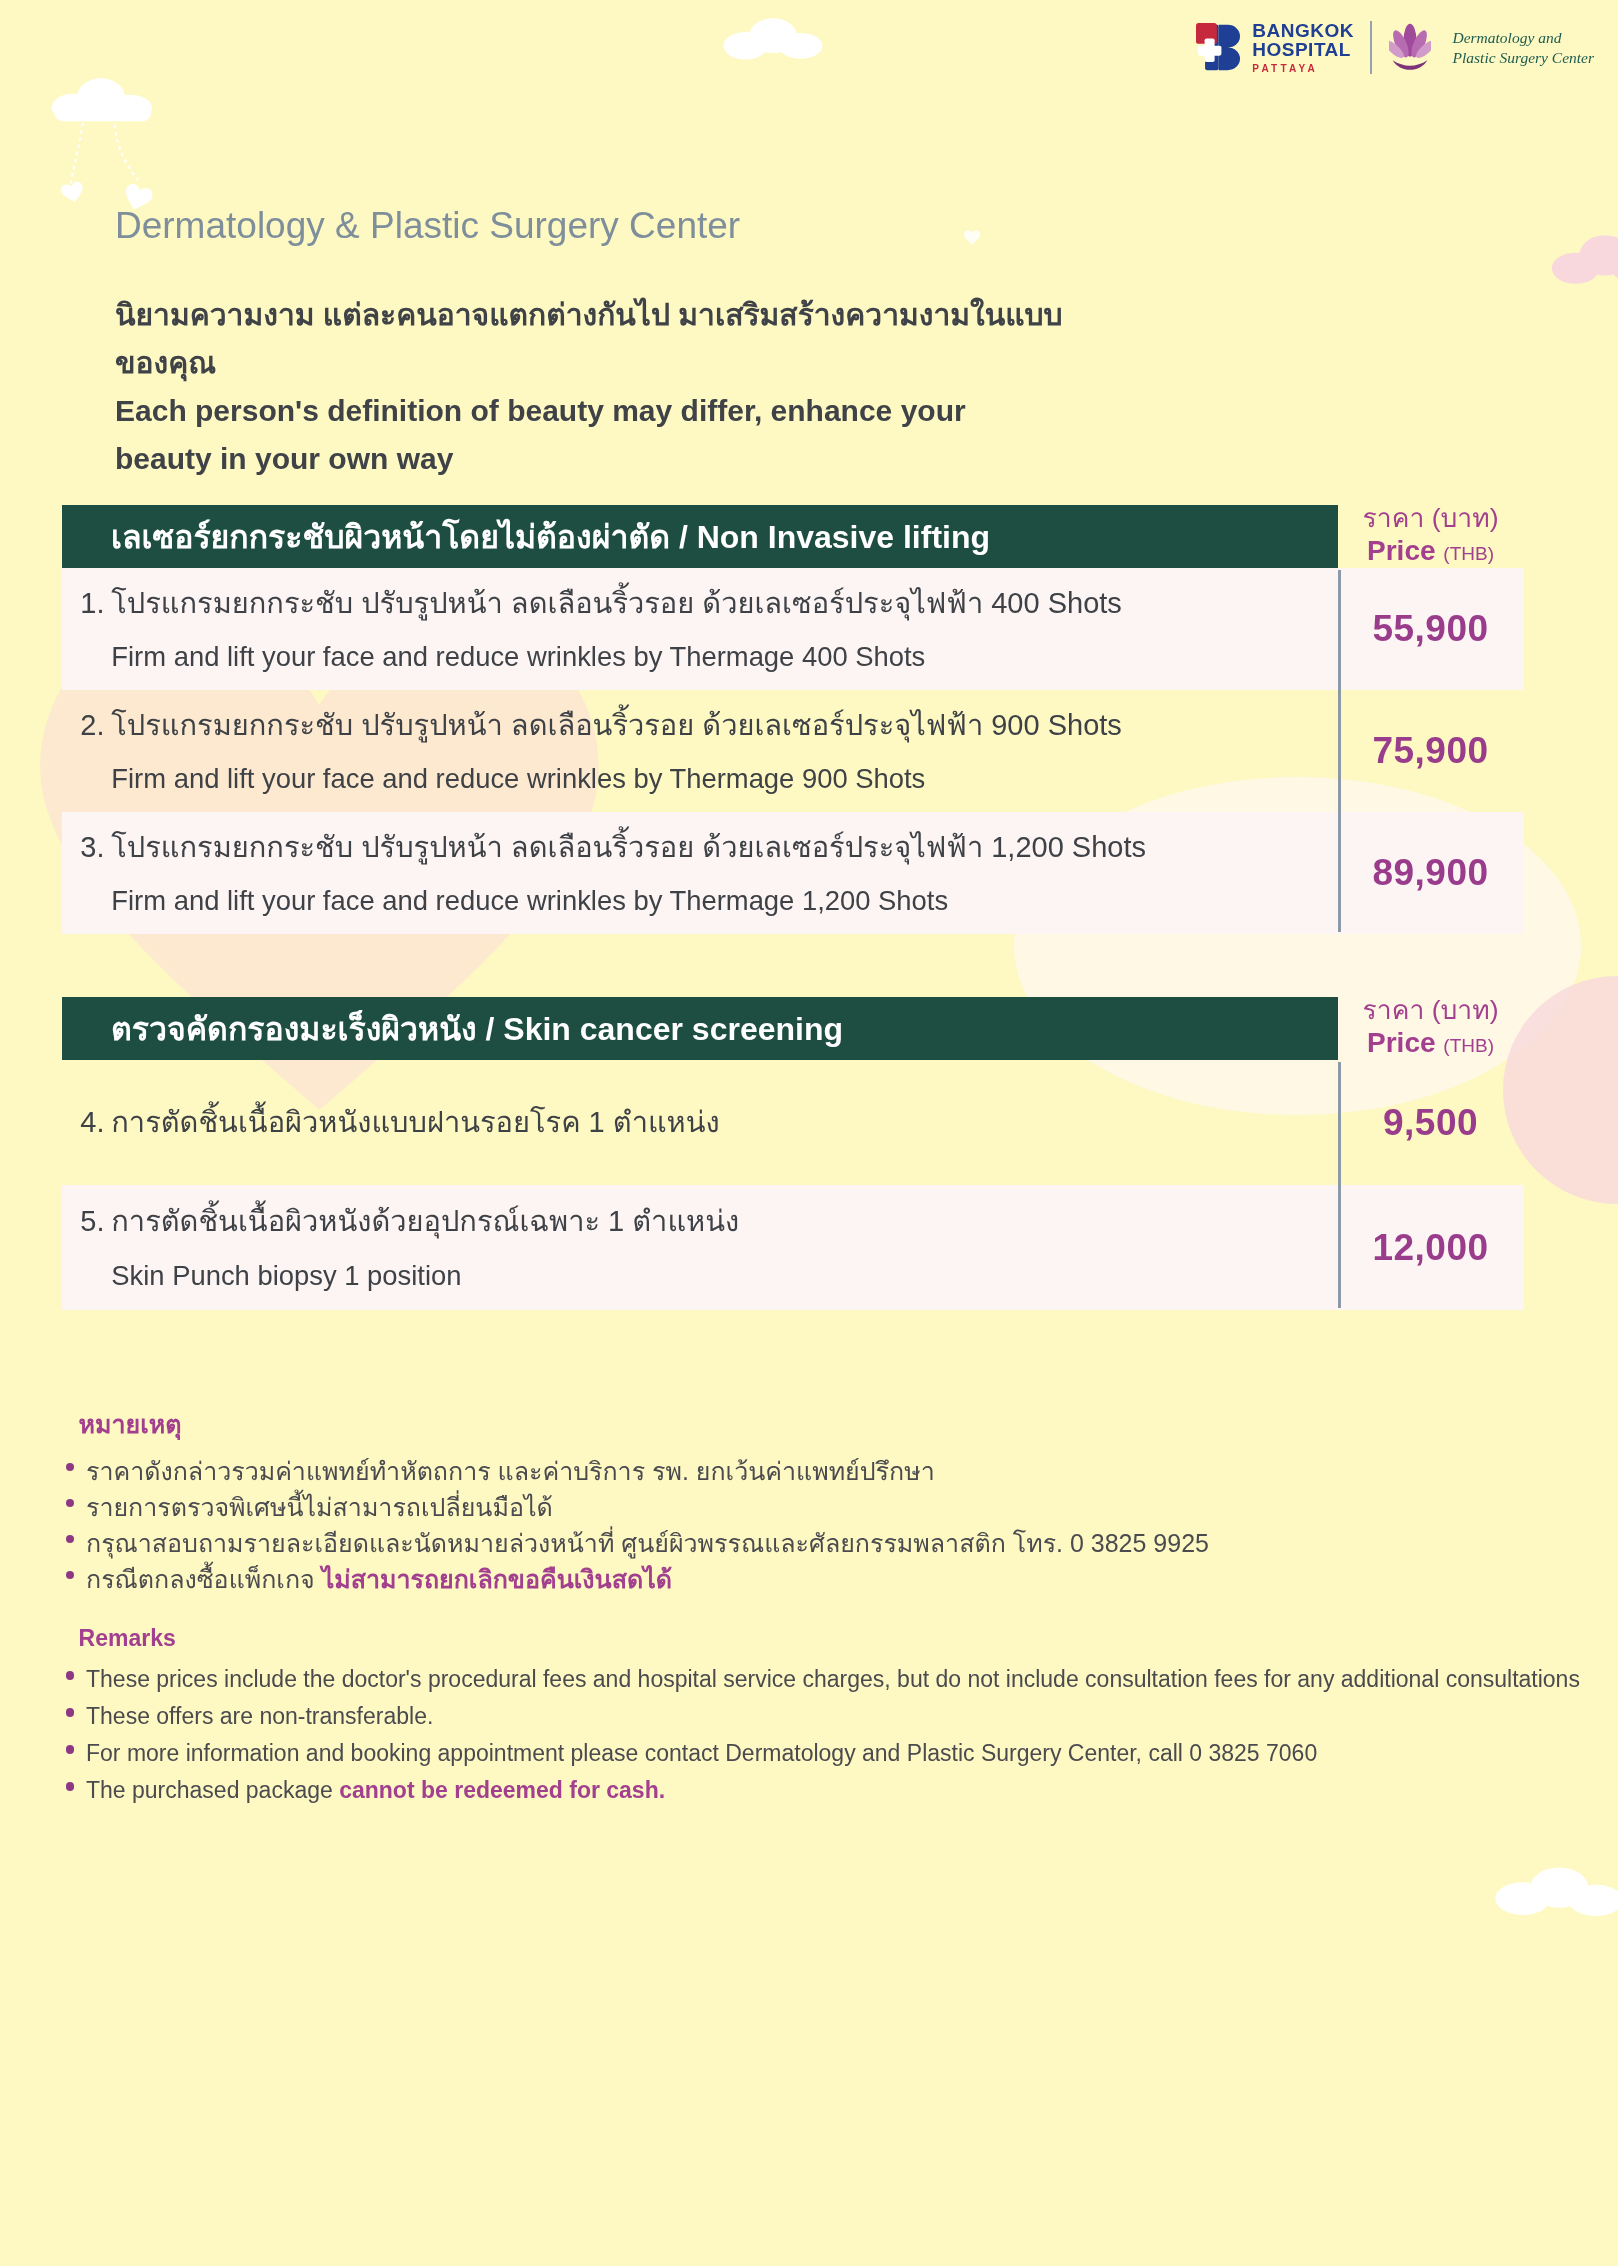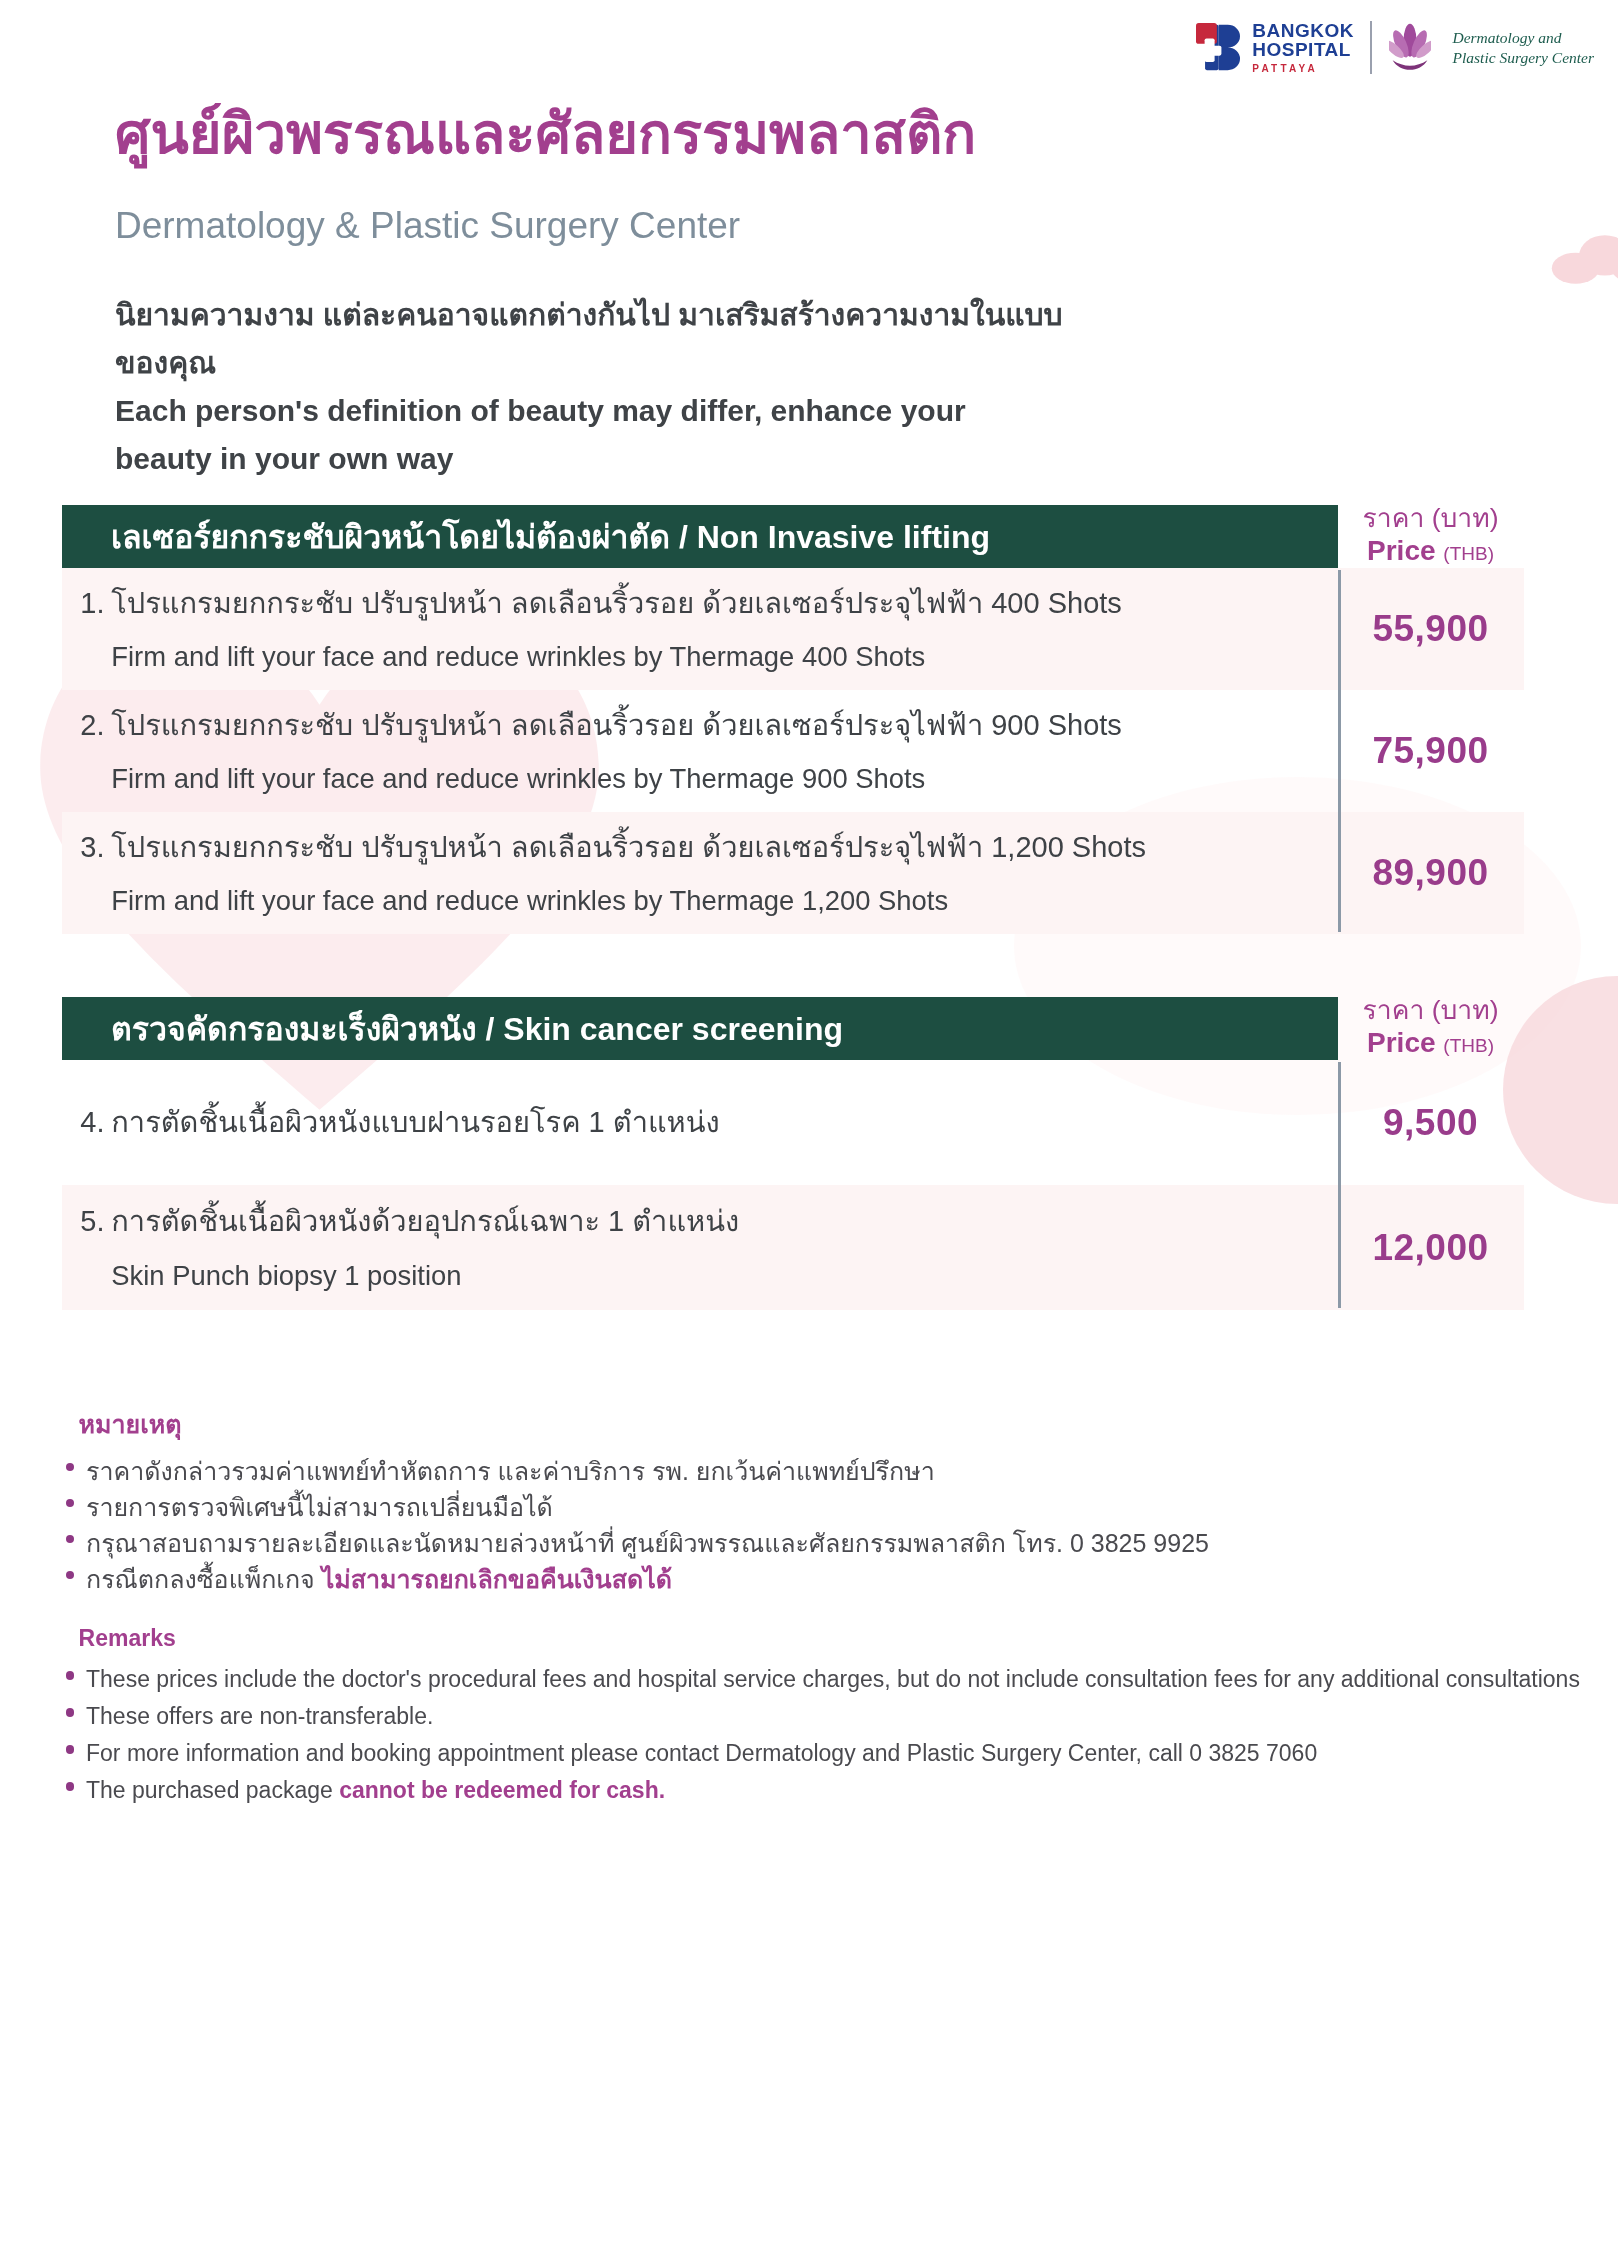--- a/index.html
+++ b/index.html
@@ -1,20 +1,20 @@
 <!DOCTYPE html>
 <html style="font-size:14.6px"><head>
 <meta charset="utf-8">
 <style>
   * { margin:0; padding:0; box-sizing:border-box; }
   html,body { background:#e8e8e8; }
   body { font-family:"Liberation Sans","DejaVu Sans",sans-serif; }
   .page {
     position:relative; width:1618px; height:2266px;
-    background:#ffffff; overflow:hidden; margin:0 auto;
+    background:#fef9c3; overflow:hidden; margin:0 auto;
   }
   .dec { position:absolute; z-index:0; }
   .content { position:absolute; inset:0; z-index:1; }
 
   
   .logos { position:absolute; top:20px; right:24px; display:flex; align-items:center; gap:16.4px; }
   .bkh { display:flex; align-items:center; gap:7.3px; }
   .bkh-text { display:flex; flex-direction:column; }
   .bkh-line { font-size:19px; font-weight:800; color:#1e3f94; line-height:19px; letter-spacing:0.5px; }
   .bkh-sub  { font-size:10px; font-weight:700; color:#c6283c; letter-spacing:3.2px; margin-top:3.7px; }
@@ -158,21 +158,20 @@
             <path d="M4 44 C16 52 30 52 42 44 C34 58 12 58 4 44 Z" fill="#7d3379"></path>
           </g>
         </svg>
         <div class="derm-text">
           <div>Dermatology and</div>
           <div>Plastic Surgery Center</div>
         </div>
       </div>
     </div>
 
-    <h1 class="title-th">ศูนย์ผิวพรรณและศัลยกรรมพลาสติก</h1>
     <div class="title-en">Dermatology &amp; Plastic Surgery Center</div>
     <div class="tagline">
       <div>นิยามความงาม แต่ละคนอาจแตกต่างกันไป มาเสริมสร้างความงามในแบบของคุณ</div>
       <div>Each person's definition of beauty may differ, enhance your beauty in your own way</div>
     </div>
 
     <div class="price-table" style="top:505px">
       <div class="pt-head">
         <div class="pt-title">เลเซอร์ยกกระชับผิวหน้าโดยไม่ต้องผ่าตัด / Non Invasive lifting</div>
         <div class="pt-price-head">

